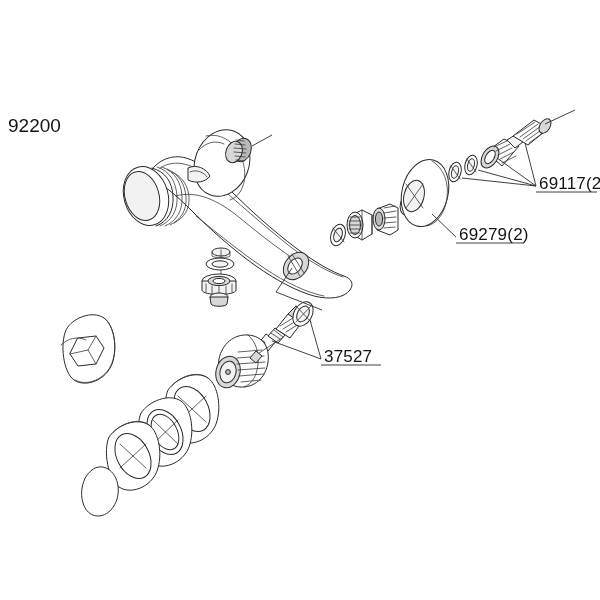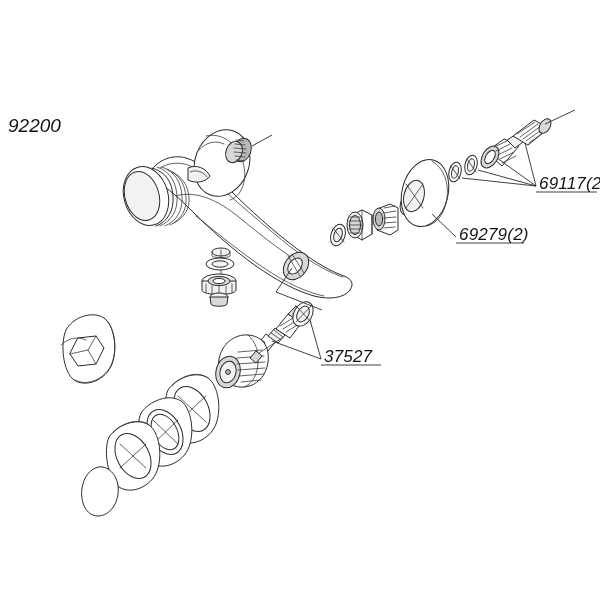--- a/index.html
+++ b/index.html
@@ -13,21 +13,20 @@
     position: relative;
     overflow: hidden;
     font-family: "Liberation Sans", sans-serif;
   }
   #diagram-root {
     position: absolute;
     left: 0;
     top: 0;
     width: 600px;
     height: 600px;
-    font-style: italic;
   }
   svg#parts-svg {
     display: block;
     width: 600px;
     height: 600px;
     background: #ffffff;
   }
   .ln {
     fill: none;
     stroke: #2b2b2b;

